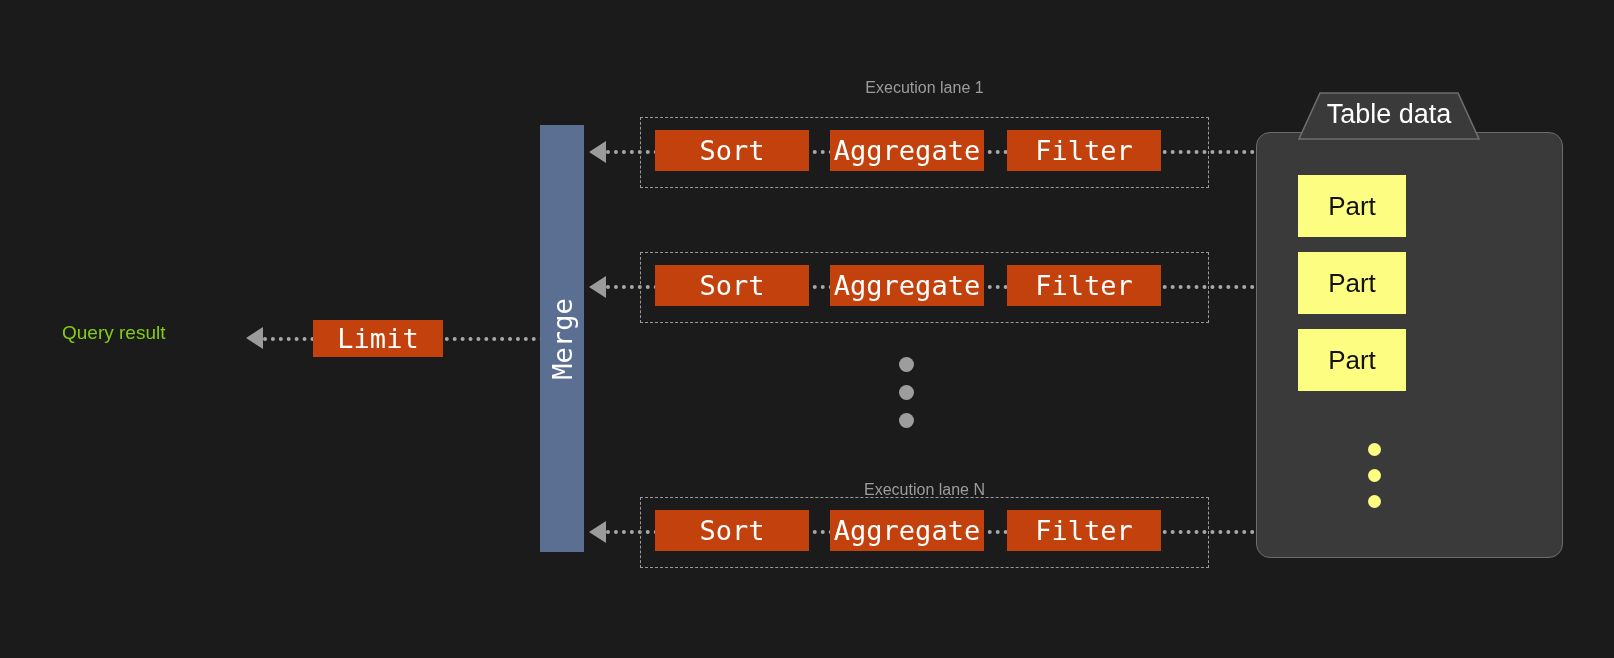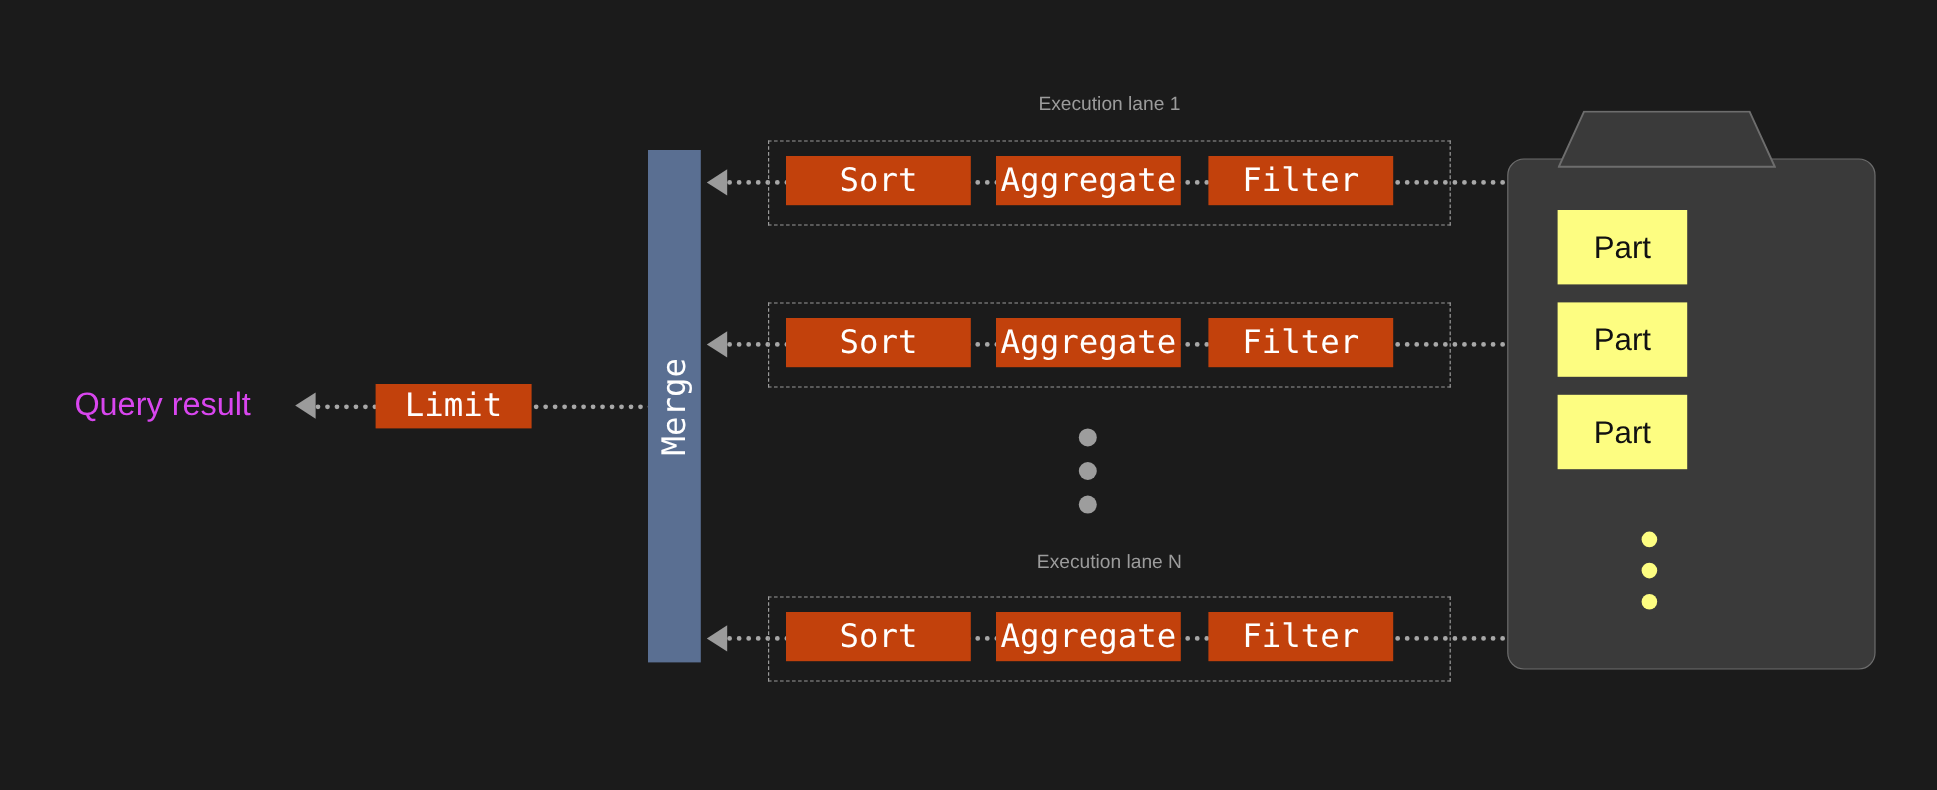--- a/index.html
+++ b/index.html
@@ -87,22 +87,22 @@
     color: #9c9c9c;
     font-size: 16px;
     font-family: "Liberation Sans", sans-serif;
   }
 
   
   #query-result {
     position: absolute;
     left: 62px;
     top: 322px;
-    color: #d946ef;
-    font-size: 27px;
+    color: #84cc16;
+    font-size: 19px;
     font-family: "Liberation Sans", sans-serif;
     white-space: nowrap;
     z-index: 2;
   }
 
   
   #lane-ellipsis {
     position: absolute;
     left: 899px;
     top: 357px;
@@ -210,35 +210,36 @@
   <div class="opbox" style="left:655px; top:265px; width:154px; height:41px;">Sort</div>
   <div class="opbox" style="left:830px; top:265px; width:154px; height:41px;">Aggregate</div>
   <div class="opbox" style="left:1007px; top:265px; width:154px; height:41px;">Filter</div>
 
   <div id="lane-ellipsis">
     <div class="dot"></div>
     <div class="dot"></div>
     <div class="dot"></div>
   </div>
 
-  <div class="lane-title" style="top:460px;">Execution lane N</div>
+  <div class="lane-title" style="top:481px;">Execution lane N</div>
   <div class="arrow-left" style="left:589px; top:521px;"></div>
   <div class="dotline" style="left:606px; top:530px; width:649px;"></div>
   <div class="lane" style="top:497px;"></div>
   <div class="opbox" style="left:655px; top:510px; width:154px; height:41px;">Sort</div>
   <div class="opbox" style="left:830px; top:510px; width:154px; height:41px;">Aggregate</div>
   <div class="opbox" style="left:1007px; top:510px; width:154px; height:41px;">Filter</div>
 
   <div id="table-data"></div>
 
   <div id="table-data-tab">
     <svg width="182" height="48" viewBox="0 0 182 48">
       <path d="M 22 1 L 160 1 L 181 47 L 1 47 Z" fill="#3a3a3a" stroke="#6d6d6d" stroke-width="1.6"></path>
     </svg>
   </div>
+  <div id="table-data-label">Table data</div>
 
   <div class="part" style="top:175px;">Part</div>
   <div class="part" style="top:252px;">Part</div>
   <div class="part" style="top:329px;">Part</div>
 
   <div id="part-ellipsis">
     <div class="ydot"></div>
     <div class="ydot"></div>
     <div class="ydot"></div>
   </div>

